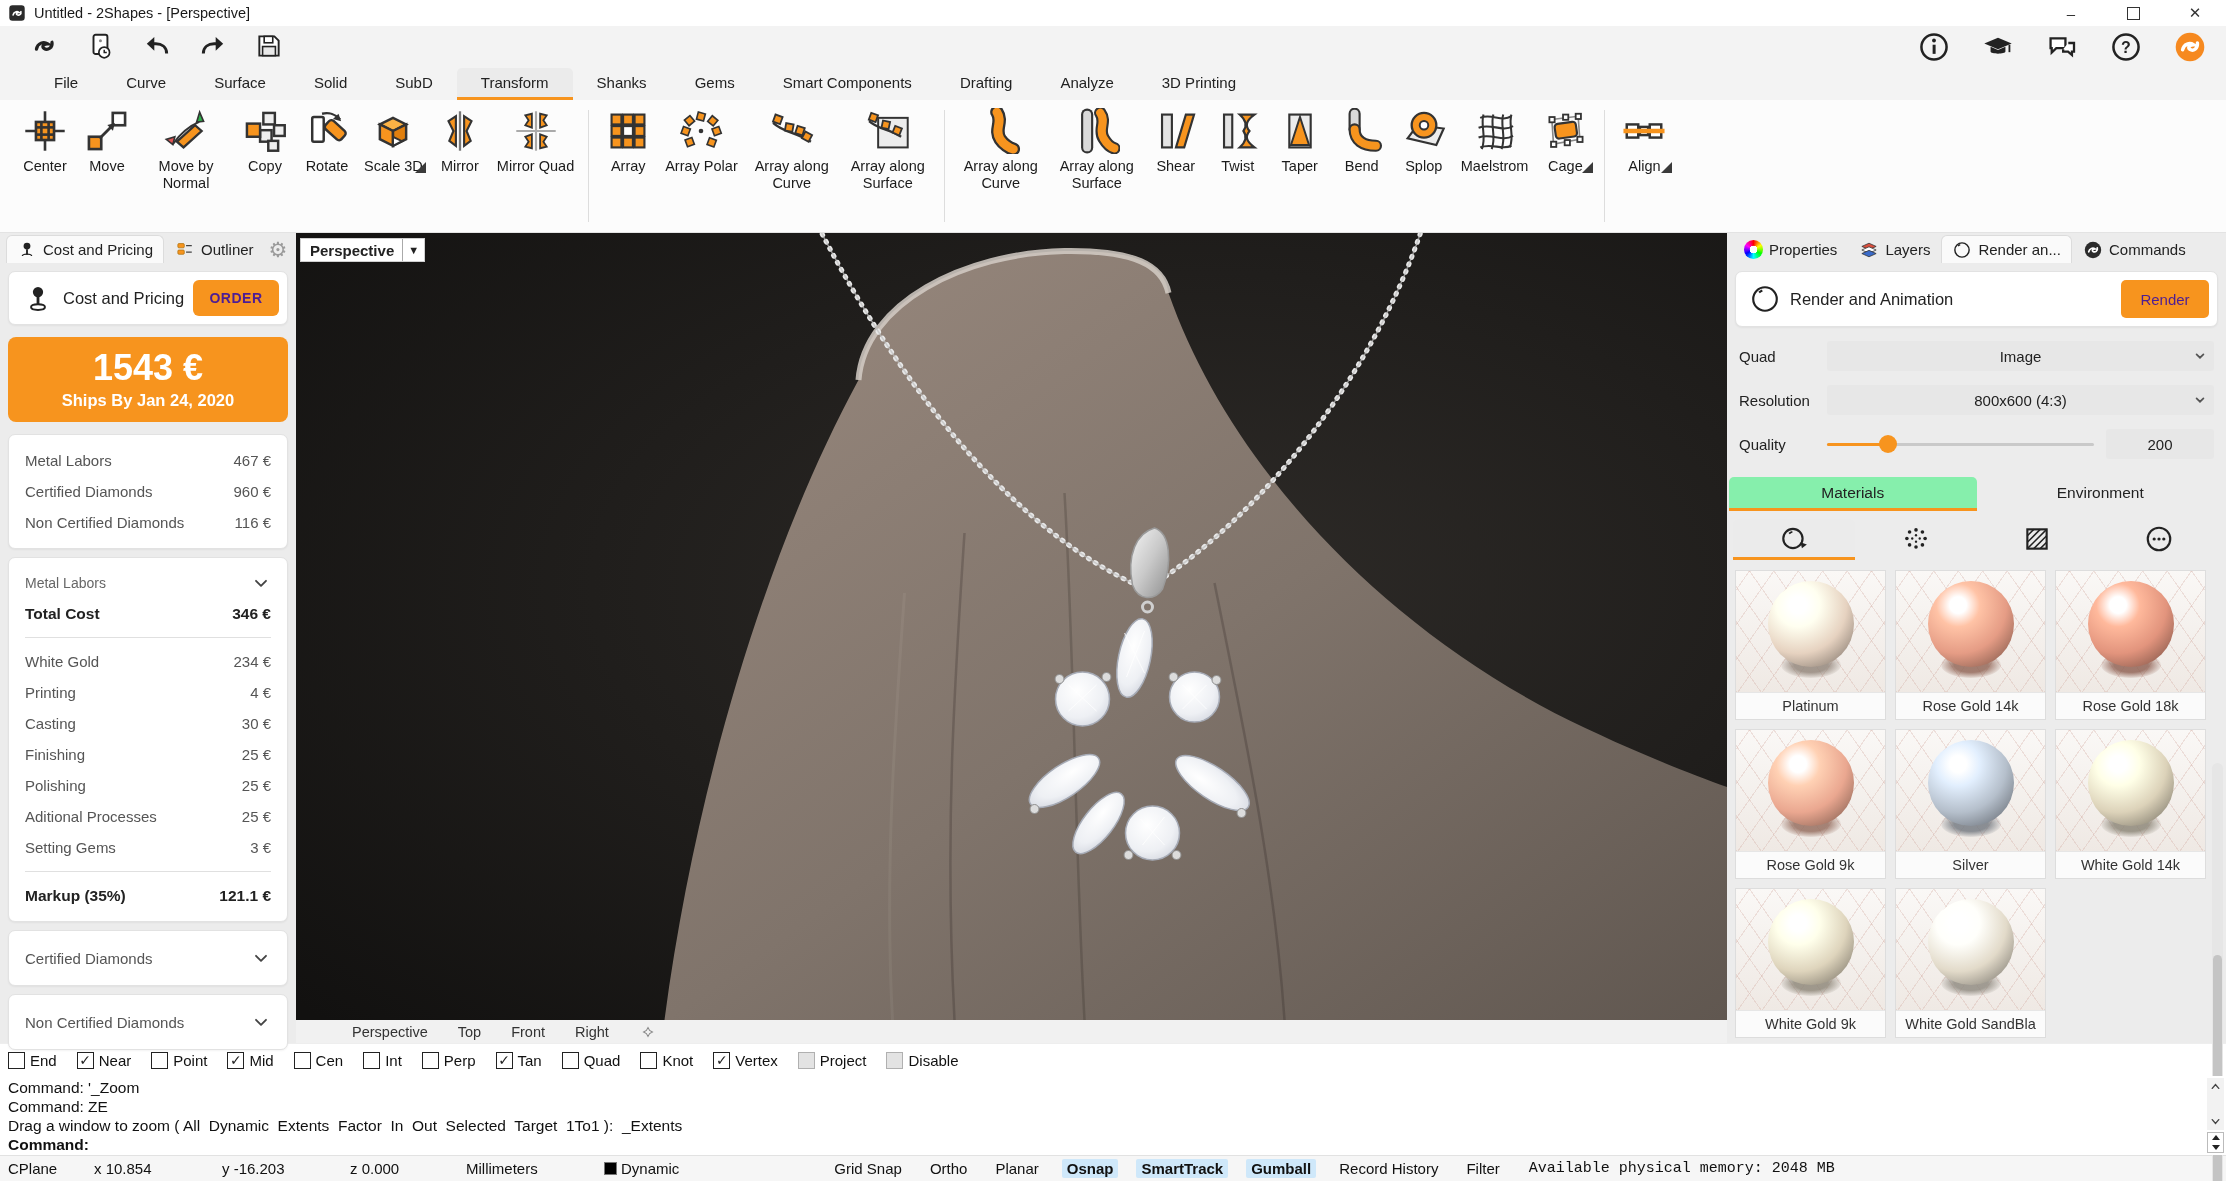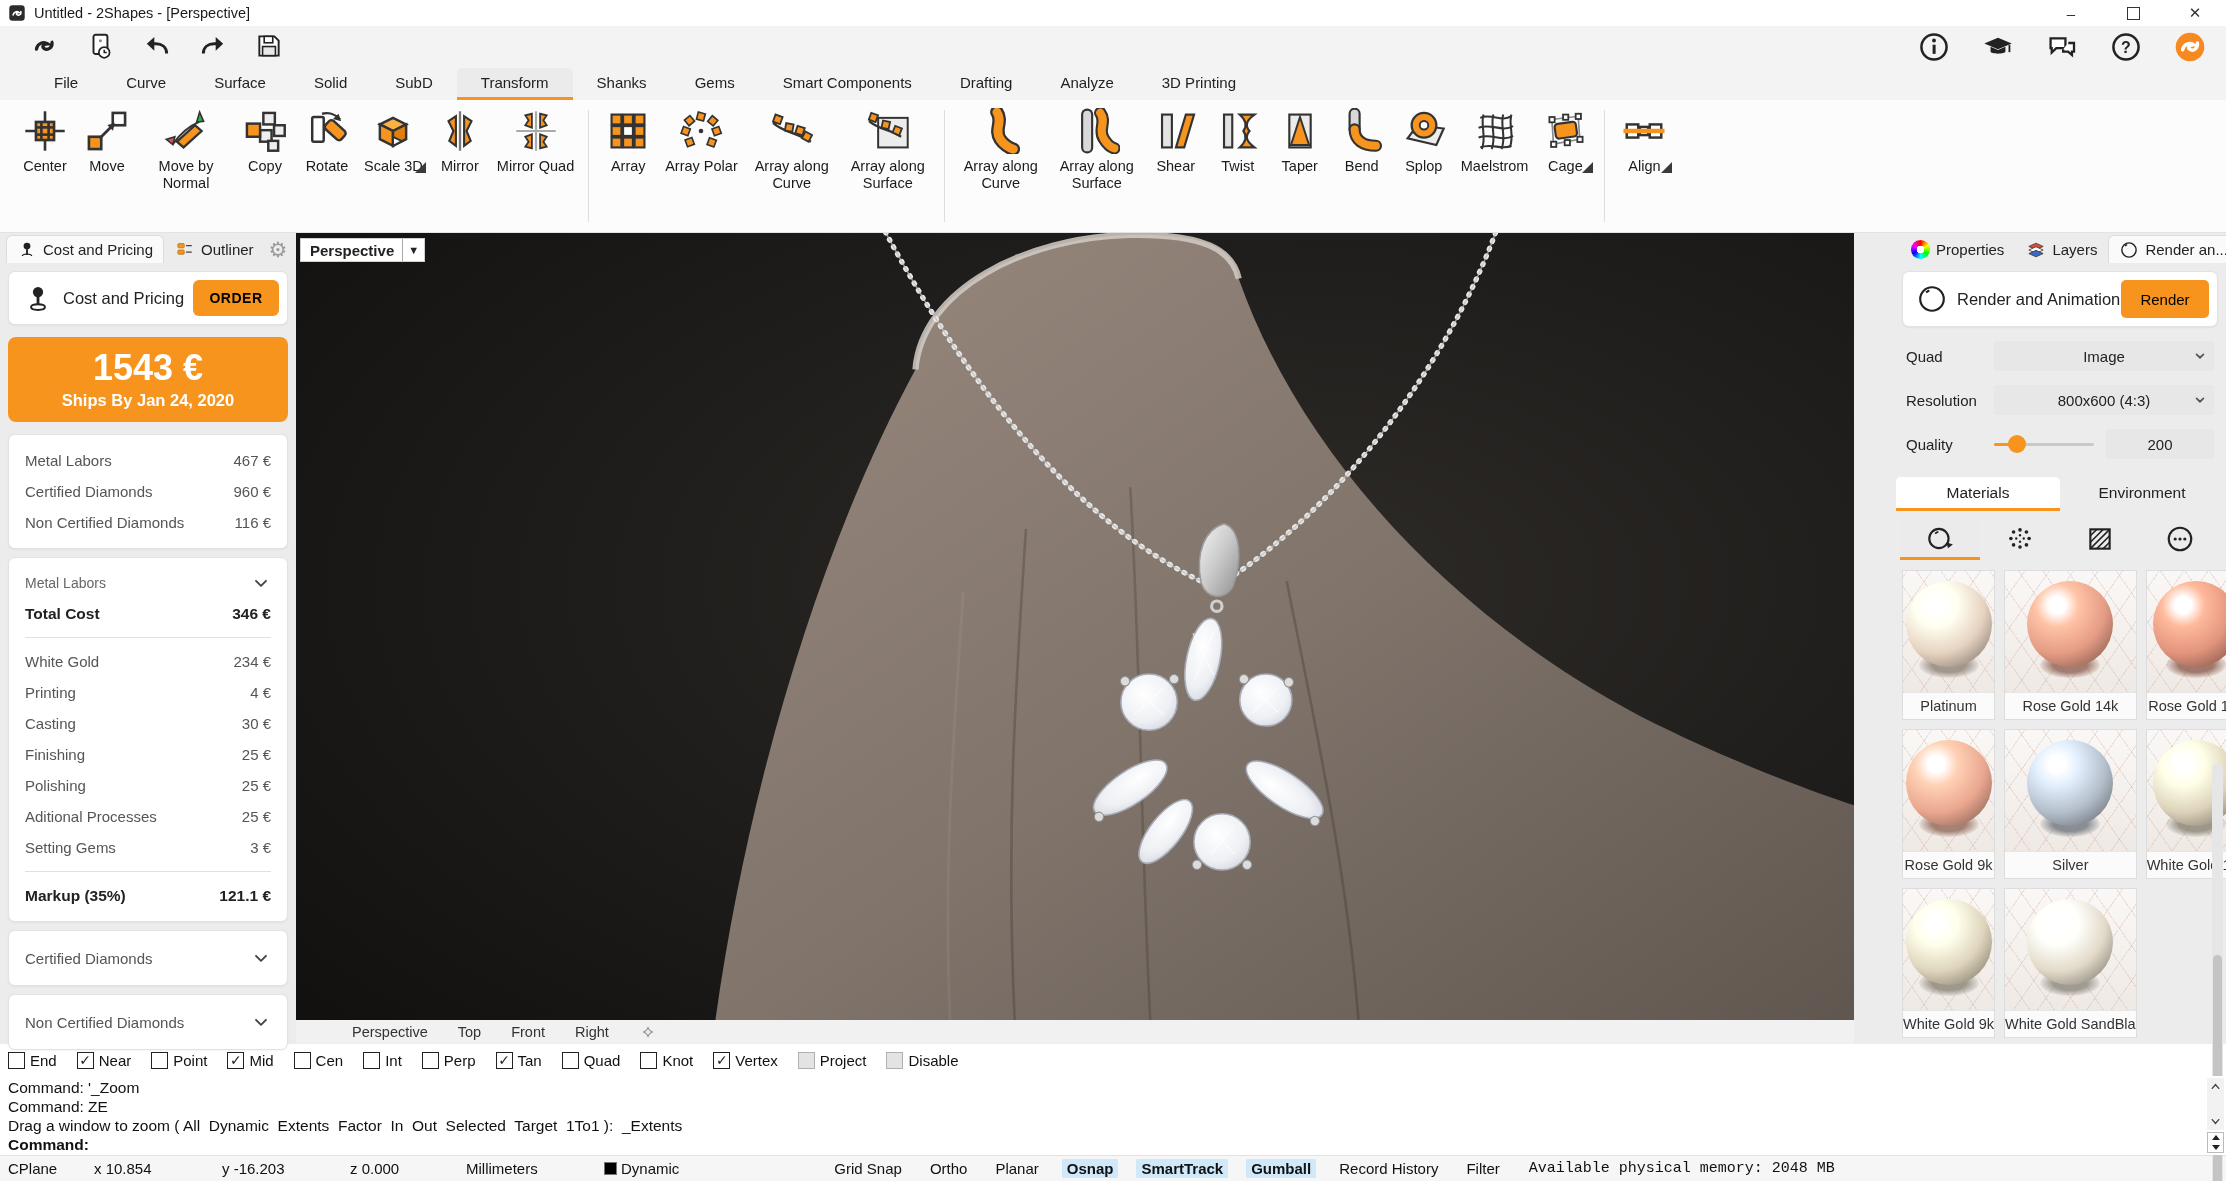--- a/index.html
+++ b/index.html
@@ -34,33 +34,33 @@
   .tool{min-width:62px;padding:2px 6px 0 6px;display:flex;flex-direction:column;align-items:center;position:relative;border-radius:4px;}
   .tool-ic{width:46px;height:46px;margin-bottom:4px;}
   .tool-label{font-size:14.5px;color:#1b1b1b;text-align:center;line-height:17px;max-width:84px;}
   .flyout{position:absolute;right:3px;bottom:-32px;width:0;height:0;border-left:11px solid transparent;border-bottom:11px solid #3a3a3a;}
   .tb-sep{width:1px;background:#ddd;height:112px;margin:4px 8px 0 8px;flex:0 0 auto;}
 
   
   .main{flex:1 1 auto;display:flex;min-height:0;border-radius:25px;}
   .side-panel{background:#ececec;flex:0 0 auto;position:relative;}
   .left-panel{width:296px;}
-  .right-panel{width:372px;padding-left:40px;}
+  .right-panel{width:499px;}
 
   .panel-tabbar{height:30px;display:flex;align-items:flex-end;padding:2px 6px 0 6px;position:relative;}
   .ptab{height:28px;display:flex;align-items:center;padding:0 10px;font-size:15px;color:#222;border:1px solid transparent;border-bottom:none;border-radius:6px 6px 0 0;white-space:nowrap;}
   .ptab.active{background:#fafafa;border-color:#dcdcdc;}
   .ptab .icon{width:20px;height:20px;margin-right:6px;}
   .gear{margin-left:auto;color:#9a9a9a;font-size:21px;line-height:21px;padding:0 4px 3px 4px;}
 
   .card{background:#fff;border:1px solid #e2e2e2;border-radius:7px;margin:8px;box-shadow:0 1px 2px rgba(0,0,0,.05);}
   .hdr-card{display:flex;align-items:center;padding:8px 8px;}
   .hdr-card .icon{width:30px;height:30px;margin:0 10px 0 6px;}
   .hdr-title{font-size:16.5px;color:#222;}
-  .btn-orange{margin-left:auto;background:#F7941E;color:#000000;border-radius:6px;font-weight:bold;
+  .btn-orange{margin-left:auto;background:#F7941E;color:#4c1d95;border-radius:6px;font-weight:bold;
               display:flex;align-items:center;justify-content:center;}
   .order-btn{width:86px;height:36px;font-size:14px;letter-spacing:.5px;}
   .render-btn{width:88px;height:38px;font-size:15px;font-weight:normal;border-radius:5px;}
 
   .price-banner{background:#F7941E;border-radius:8px;margin:12px 8px;padding:10px 0 12px 0;text-align:center;color:#fff;}
   .price-big{font-size:36px;font-weight:bold;line-height:42px;}
   .price-ships{font-size:16.5px;font-weight:bold;margin-top:2px;}
 
   .sum-card{padding:10px 16px;}
   .price-row{display:flex;justify-content:space-between;align-items:center;height:31px;font-size:15px;color:#555;}
@@ -91,21 +91,21 @@
   .dropdown{flex:1 1 auto;height:30px;background:#e7e7e7;border-radius:3px;display:flex;align-items:center;justify-content:center;position:relative;font-size:15px;color:#222;}
   .dropdown .chev{position:absolute;right:6px;width:16px;height:16px;}
   .slider-wrap{flex:1 1 auto;display:flex;align-items:center;margin-right:12px;position:relative;height:30px;}
   .slider-track{width:100%;height:3px;background:#c9c9c9;border-radius:2px;position:relative;}
   .slider-fill{position:absolute;left:0;top:0;height:3px;background:#F7941E;border-radius:2px;}
   .slider-thumb{position:absolute;top:50%;width:18px;height:18px;border-radius:50%;background:#F7941E;transform:translate(-9px,-9px);}
   .value-box{width:108px;height:30px;background:#e7e7e7;border-radius:3px;display:flex;align-items:center;justify-content:center;font-size:15px;flex:0 0 auto;}
 
   .seg-tabs{display:flex;margin:18px 0 0 0;padding:0 2px;}
   .seg-tab{flex:1;height:34px;display:flex;align-items:center;justify-content:center;font-size:15.5px;color:#222;border-bottom:3px solid transparent;}
-  .seg-tab.active{background:#ffffff;border-bottom:3px solid #F7941E;border-radius:5px 5px 0 0;}
+  .seg-tab.active{background:#86efac;border-bottom:3px solid #F7941E;border-radius:5px 5px 0 0;}
 
   .cat-row{display:flex;align-items:stretch;margin:8px 6px 0 6px;}
   .cat{flex:1;display:flex;align-items:center;justify-content:center;padding:5px 0 3px 0;border-bottom:3px solid transparent;}
   .cat.active{background:#ebebeb;border-radius:6px 6px 0 0;border-bottom:3px solid #F7941E;}
   .cat .icon{width:30px;height:30px;}
 
   .mat-grid{display:grid;grid-template-columns:repeat(3,1fr);gap:9px;margin:10px 20px 8px 8px;}
   .mat-card{background:#fff;border:1px solid #ddd;height:150px;display:flex;flex-direction:column;}
   .mat-thumb{flex:1 1 auto;position:relative;overflow:hidden;
      background:

